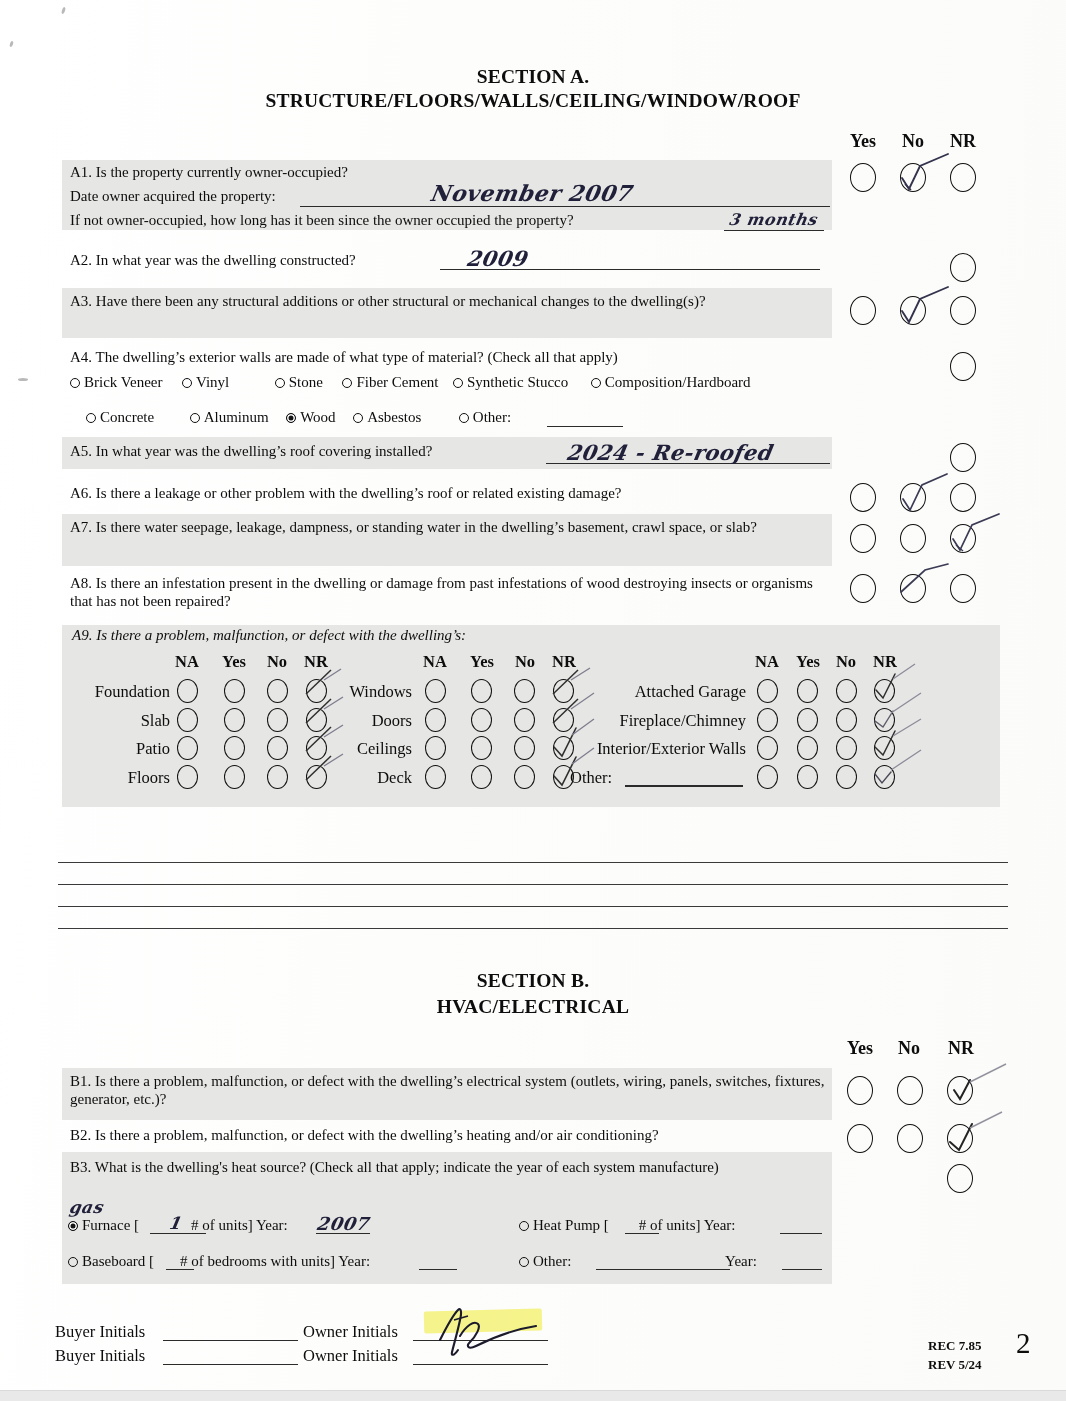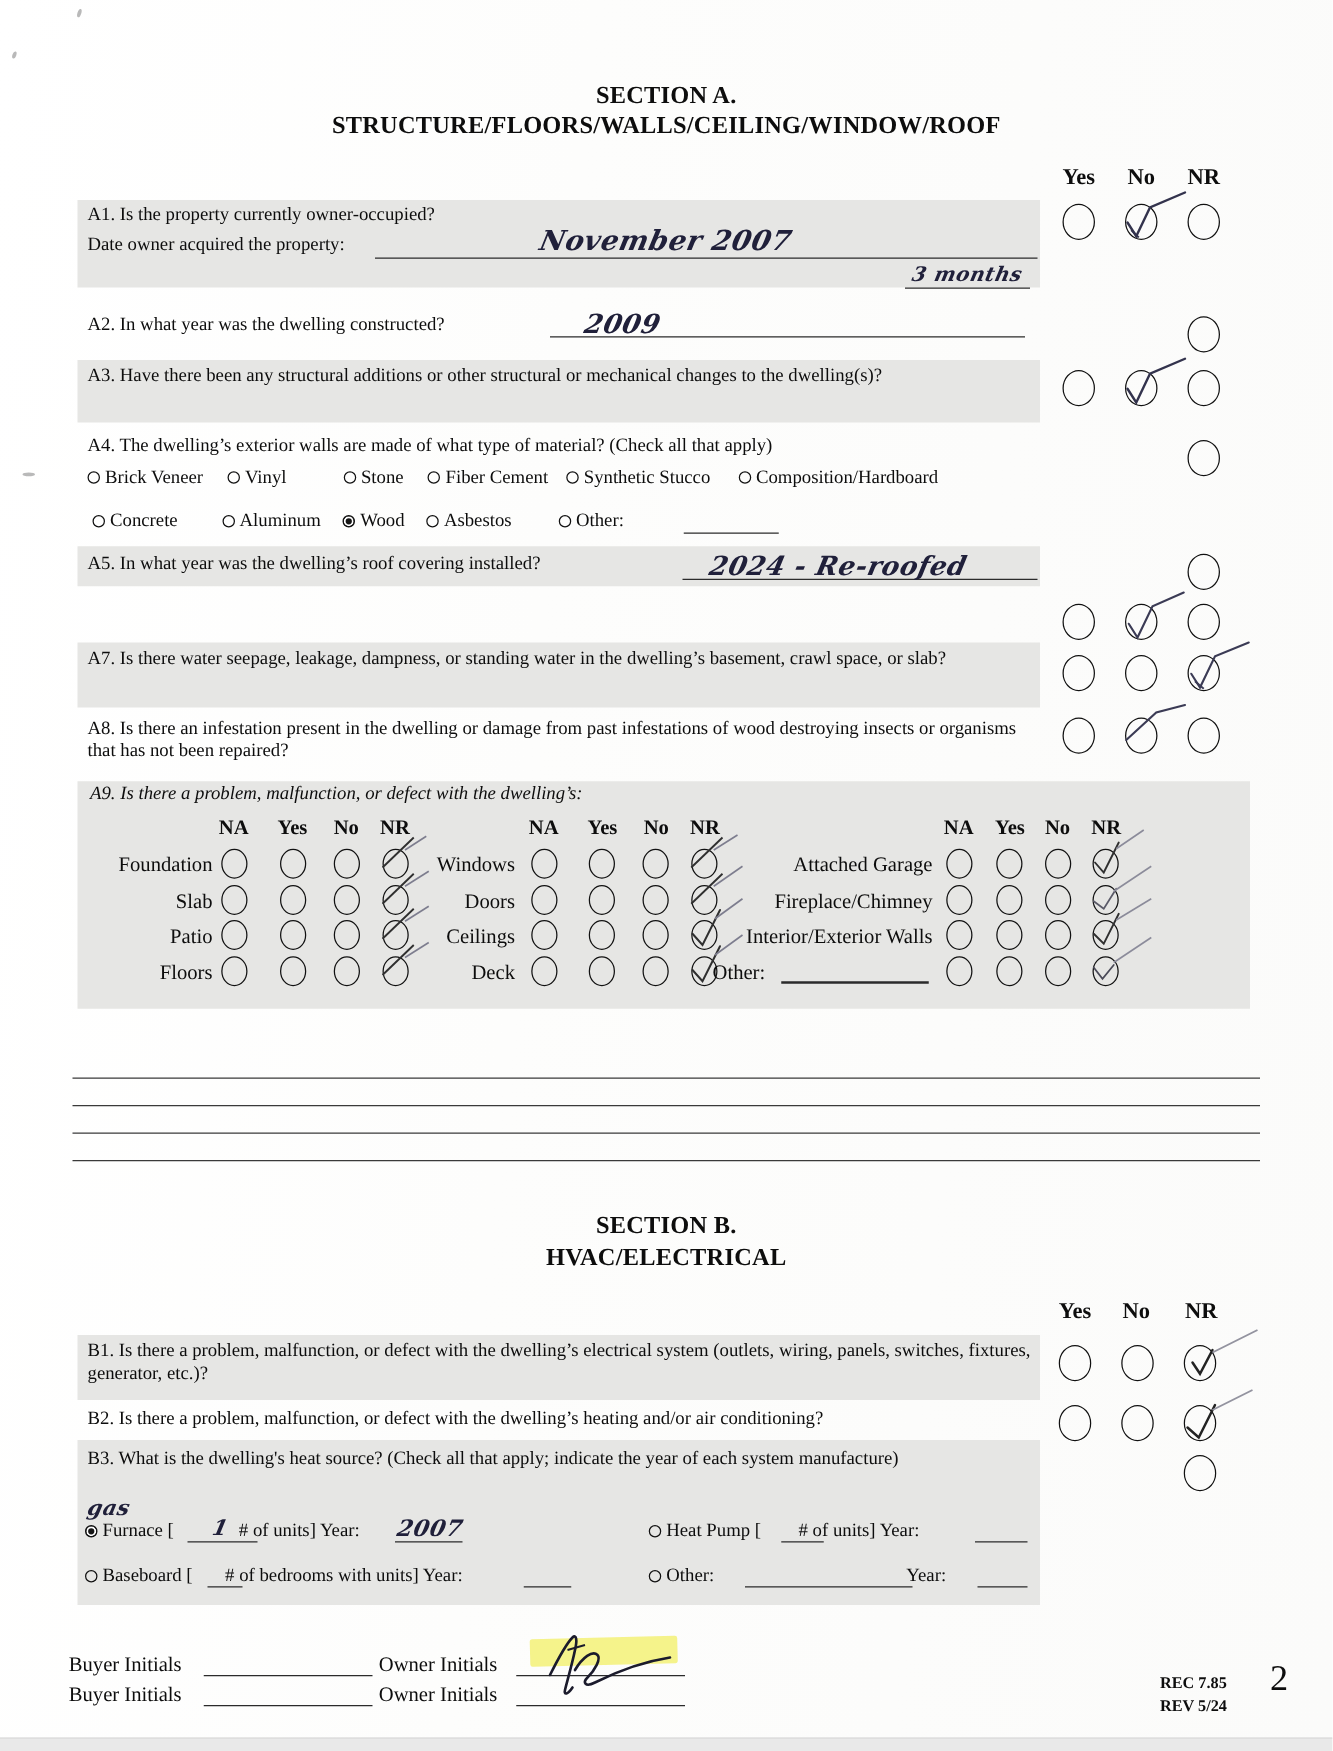--- a/index.html
+++ b/index.html
@@ -84,20 +84,21 @@
 
   <div class="abs colhdr" style="left:846px;top:131px;width:34px;">Yes</div>
   <div class="abs colhdr" style="left:898px;top:131px;width:30px;">No</div>
   <div class="abs colhdr" style="left:946px;top:131px;width:34px;">NR</div>
 
   <div class="abs shade" style="left:62px;top:160px;width:770px;height:70px;"></div>
   <div class="abs q" style="left:70px;top:163px;width:700px;">A1. Is the property currently owner-occupied?</div>
   <div class="abs q" style="left:70px;top:187px;width:330px;">Date owner acquired the property:</div>
   <div class="rule" style="left:300px;top:206px;width:530px;"></div>
   <div class="hand" style="left:432px;top:180px;font-size:22px;">November 2007</div>
+  <div class="abs q" style="left:70px;top:211px;width:660px;">If not owner-occupied, how long has it been since the owner occupied the property?</div>
   <div class="rule" style="left:724px;top:230px;width:100px;"></div>
   <div class="hand" style="left:730px;top:210px;font-size:16px;">3 months</div>
 
   <div class="circ" style="left:850px;top:163px;"></div>
   <div class="circ" style="left:900px;top:163px;"></div>
   <div class="circ" style="left:950px;top:163px;"></div>
   <div class="mark" style="left:896px;top:152px;">
     <svg width="74" height="52">
         <path d="M6,26 L13,37 L24,14 L52,2" stroke="#33334d" stroke-width="1.9" fill="none" stroke-linecap="round"></path>
         <path d="M9,32 L15,38" stroke="#33334d" stroke-width="1.6" fill="none"></path>
@@ -130,39 +131,40 @@
     <span style="display:inline-block;width:38px;"></span>
     <span><span class="cbx"></span><span>Stone</span></span>
     <span style="display:inline-block;width:12px;"></span>
     <span><span class="cbx"></span><span>Fiber Cement</span></span>
     <span style="display:inline-block;width:7px;"></span>
     <span><span class="cbx"></span><span>Synthetic Stucco</span></span>
     <span style="display:inline-block;width:15px;"></span>
     <span><span class="cbx"></span><span>Composition/Hardboard</span></span>
   </div>
 
-  <div class="abs q" style="left:74px;top:408px;width:780px;white-space:nowrap;">
+  <div class="abs q" style="left:86px;top:408px;width:780px;white-space:nowrap;">
     <span><span class="cbx"></span><span>Concrete</span></span>
     <span style="display:inline-block;width:28px;"></span>
     <span><span class="cbx"></span><span>Aluminum</span></span>
     <span style="display:inline-block;width:10px;"></span>
     <span><span class="cbx filled"></span><span>Wood</span></span>
     <span style="display:inline-block;width:10px;"></span>
     <span><span class="cbx"></span><span>Asbestos</span></span>
     <span style="display:inline-block;width:30px;"></span>
     <span><span class="cbx"></span><span>Other:</span></span>
   </div>
   <div class="rule" style="left:547px;top:426px;width:76px;"></div>
 
   <div class="abs shade" style="left:62px;top:437px;width:770px;height:32px;"></div>
   <div class="abs q" style="left:70px;top:442px;width:500px;">A5. In what year was the dwelling’s roof covering installed?</div>
   <div class="rule" style="left:546px;top:463px;width:284px;"></div>
   <div class="hand" style="left:568px;top:440px;font-size:21px;">2024 - Re-roofed</div>
   <div class="circ" style="left:950px;top:443px;"></div>
 
+  <div class="abs q" style="left:70px;top:484px;width:760px;">A6. Is there a leakage or other problem with the dwelling’s roof or related existing damage?</div>
   <div class="circ" style="left:850px;top:483px;"></div>
   <div class="circ" style="left:900px;top:483px;"></div>
   <div class="circ" style="left:950px;top:483px;"></div>
   <div class="mark" style="left:897px;top:472px;">
     <svg width="72" height="50">
         <path d="M6,27 L13,38 L25,13 L50,2" stroke="#3b3b55" stroke-width="1.7" fill="none" stroke-linecap="round"></path>
       </svg>
   </div>
 
   <div class="abs shade" style="left:62px;top:514px;width:770px;height:52px;"></div>

